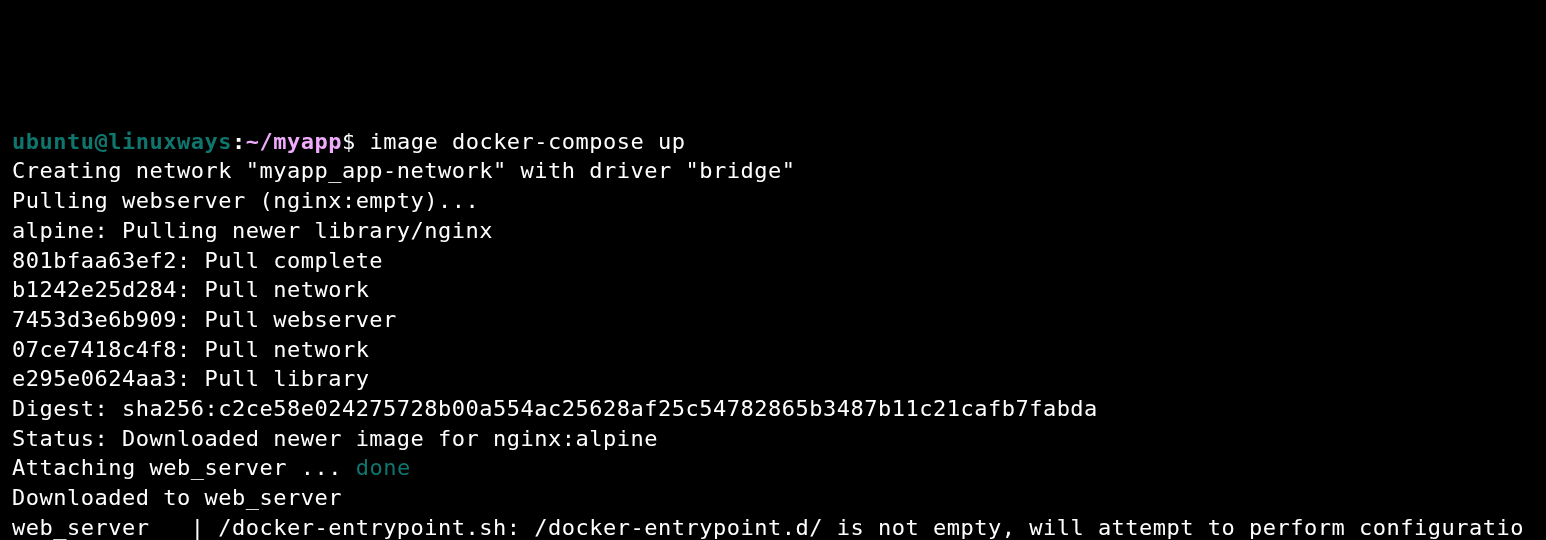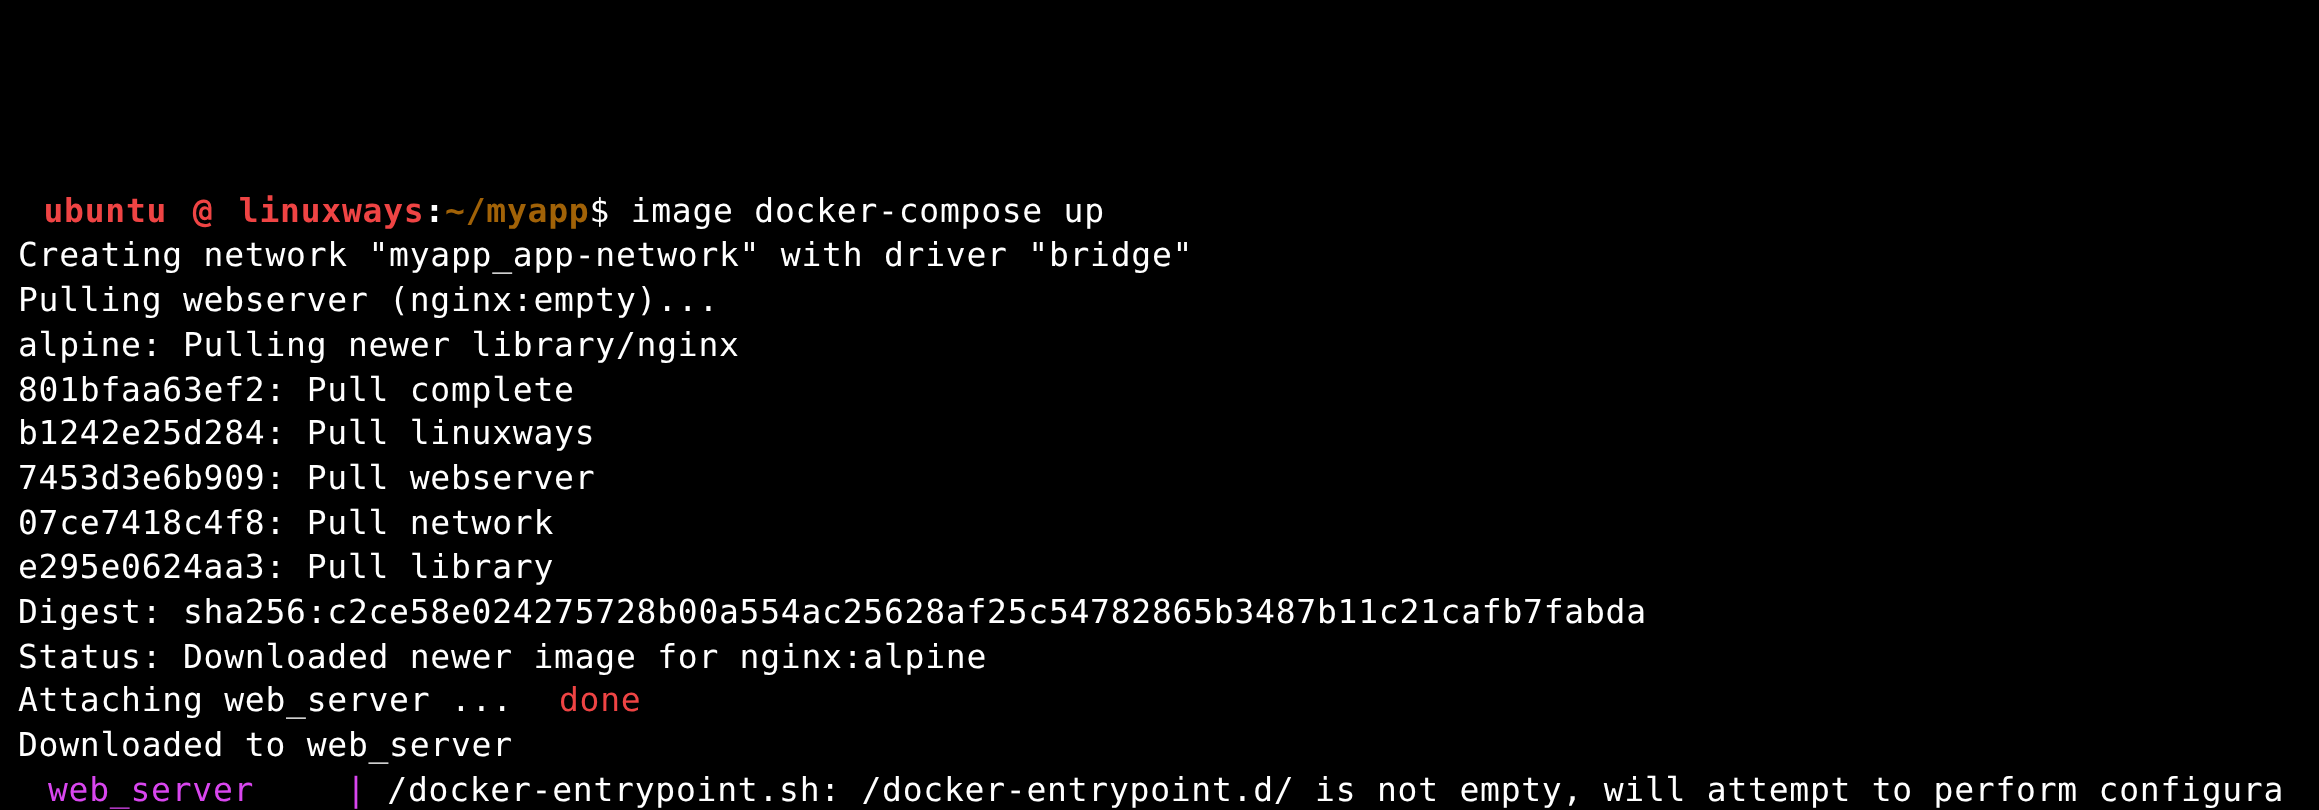--- a/index.html
+++ b/index.html
@@ -8,36 +8,36 @@
     background-color: #000000;
     color: #ffffff;
     font-family: "Menlo", "Consolas", "DejaVu Sans Mono", monospace;
     font-size: 22px;
     line-height: 1.35;
     white-space: pre-wrap;
     word-break: break-all;
     letter-spacing: 0.5px;
   }
   .bold { font-weight: bold; }
-  .green { color: #ef4444; margin-left: 17px; }
-  .blue { color: #a16207; text-align: right; }
-  .cyan { color: #d946ef; margin-left: 20px; }
+  .green { color: #0f766e; }
+  .blue { color: #f0abfc; text-align: right; }
+  .cyan { color: #ffffff; }
   .white { color: #ffffff; }
 </style>
 </head>
 <body>
 
 
 
 <div><span><span class="bold green">ubuntu</span><span class="bold green">@</span><span class="bold green">linuxways</span><span class="bold white">:</span><span class="bold blue">~/myapp</span><span class="white">$ </span></span><span class="white">image docker-compose up</span>
 <span class="white">Creating network "myapp_app-network" with driver "bridge"</span>
 <span class="white">Pulling webserver (nginx:empty)...</span>
 <span class="white">alpine: Pulling newer library/nginx</span>
 <span class="white">801bfaa63ef2: Pull complete</span>
-<span class="white">b1242e25d284: Pull linuxways</span>
+<span class="white">b1242e25d284: Pull network</span>
 <span class="white">7453d3e6b909: Pull webserver</span>
 <span class="white">07ce7418c4f8: Pull network</span>
 <span class="white">e295e0624aa3: Pull library</span>
 <span class="white">Digest: sha256:c2ce58e024275728b00a554ac25628af25c54782865b3487b11c21cafb7fabda</span>
 <span class="white">Status: Downloaded newer image for nginx:alpine</span>
 <span class="white">Attaching web_server ... </span><span class="green">done</span>
 <span class="white">Downloaded to web_server</span>
 <span class="cyan">web_server   </span><span class="cyan">| </span><span class="white">/docker-entrypoint.sh: /docker-entrypoint.d/ is not empty, will attempt to perform configuration</span></div>
 
 

